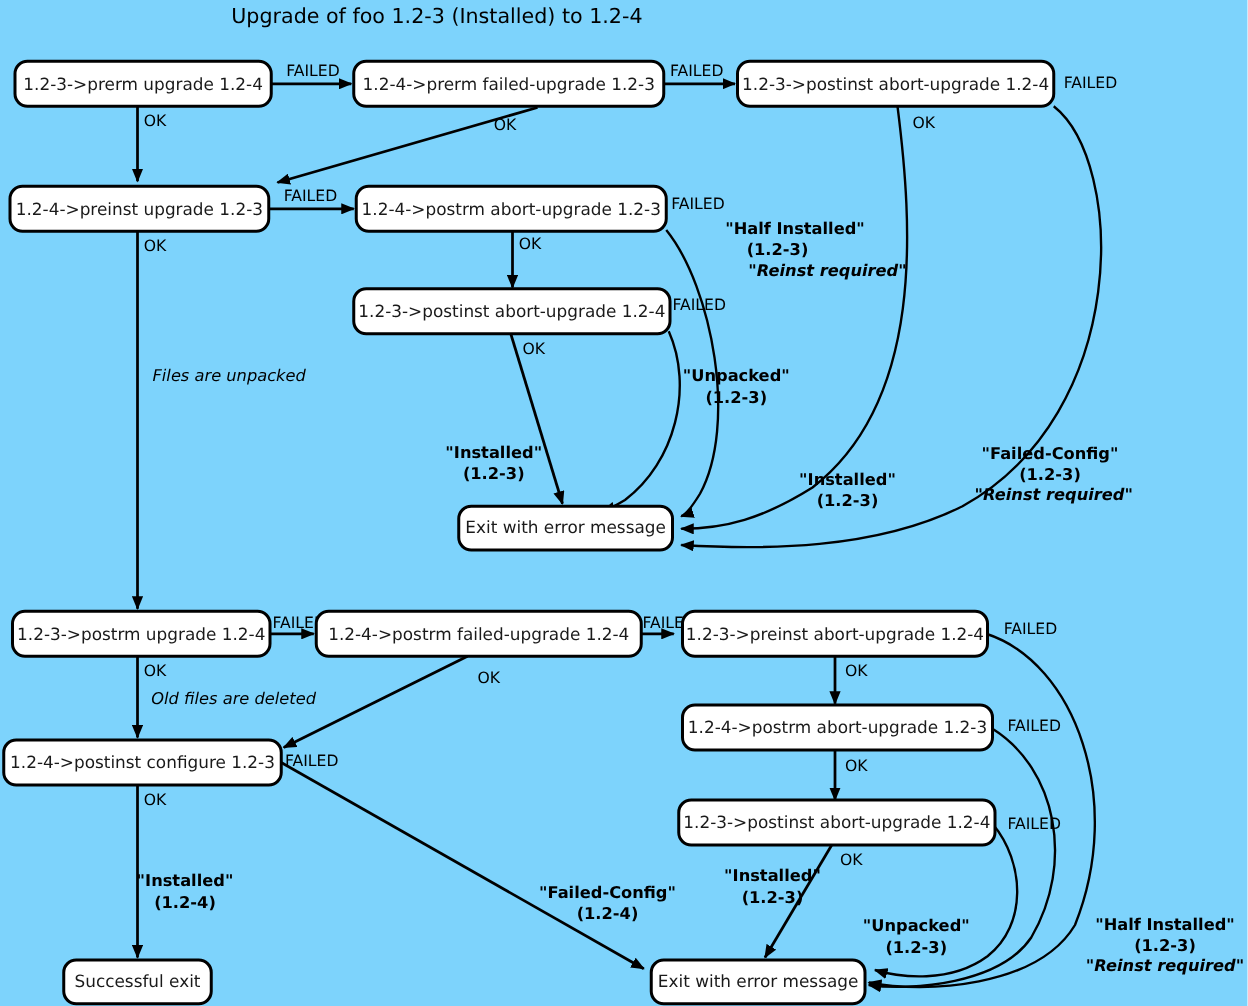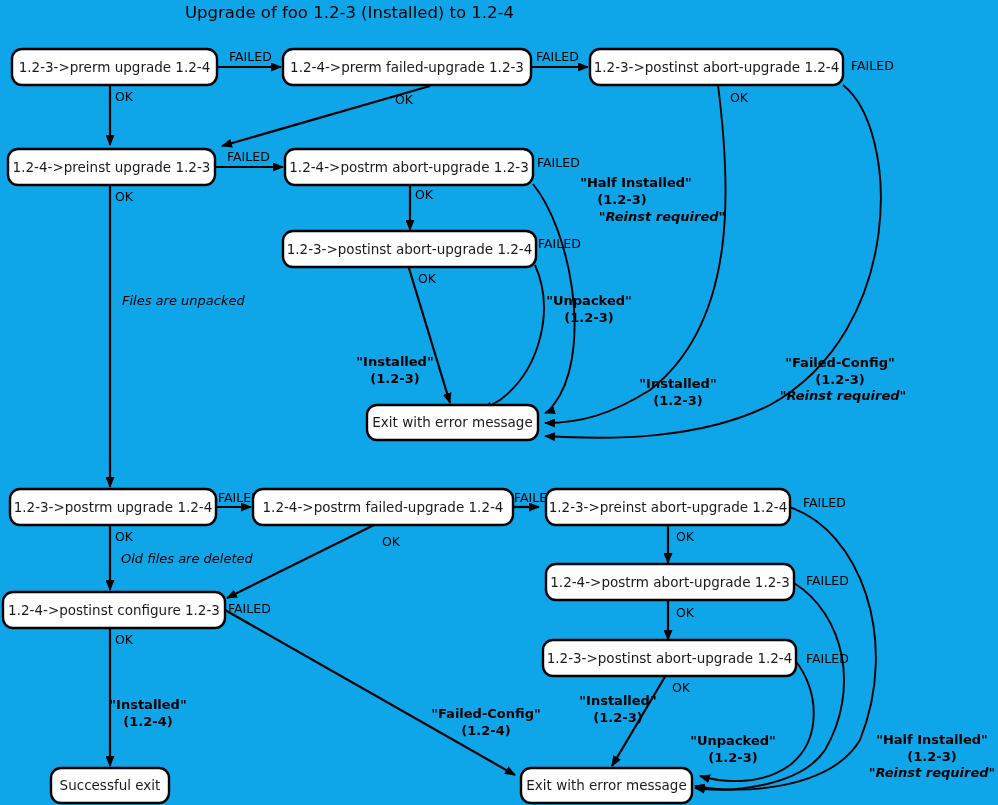--- a/index.html
+++ b/index.html
@@ -7,21 +7,21 @@
     padding: 0;
     background: #ffffff;
   }
   body {
     font-family: "DejaVu Sans", "Liberation Sans", sans-serif;
   }
   #canvas {
     position: relative;
     width: 998px;
     height: 805px;
-    background: #0ea5e9;
+    background: #7dd3fc;
     overflow: hidden;
   }
   svg.layer {
     position: absolute;
     left: 0;
     top: 0;
     width: 998px;
     height: 805px;
   }
   .title-text {

